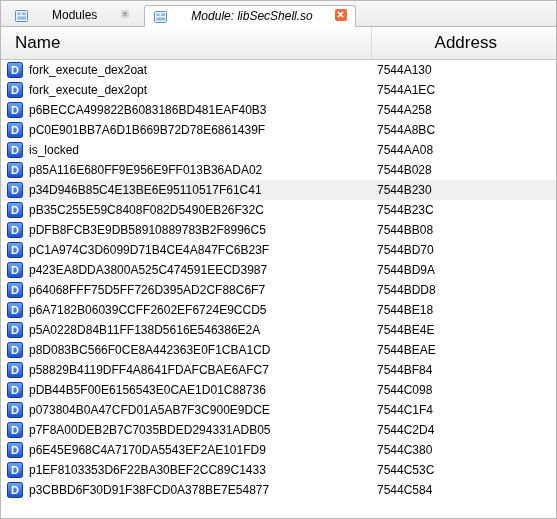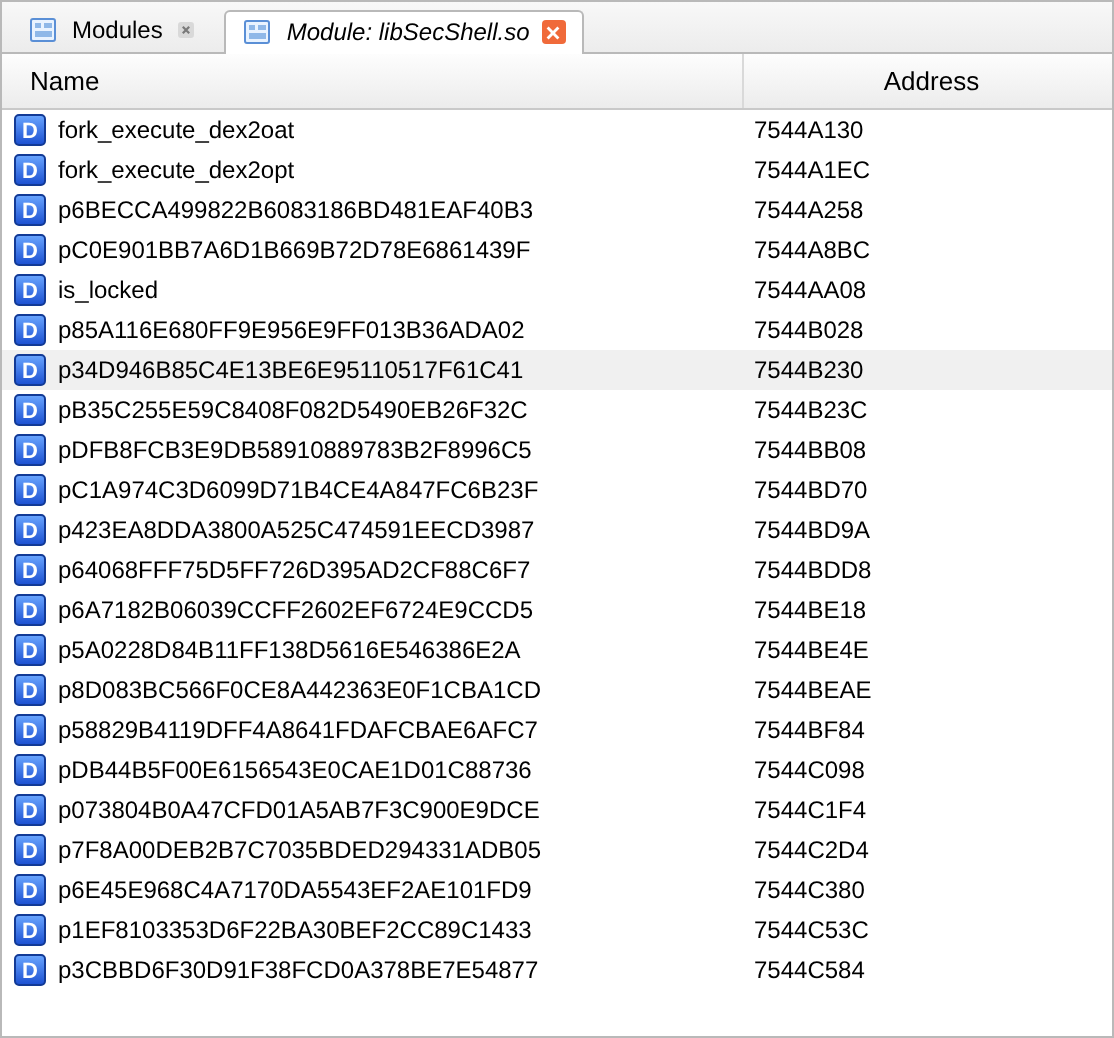--- a/index.html
+++ b/index.html
@@ -19,22 +19,21 @@
   .tabs {
     display: flex;
     align-items: center;
     height: 26px;
     padding: 2px 4px 0 4px;
     background: linear-gradient(#f8f8f8, #ececec);
     border-bottom: 1px solid #b9b9b9;
   }
   .tab {
     display: flex;
-    align-items: center;
-    gap: 6px;
+    gap: 22px;
     padding: 3px 8px;
     margin-right: 4px;
     border: 1px solid transparent;
     border-bottom: none;
     border-radius: 3px 3px 0 0;
     cursor: default;
     height: 22px;
   }
   .tab.active {
     background: #fff;
@@ -59,21 +58,21 @@
 
   
   .grid {
     width: 100%;
     border-collapse: collapse;
     table-layout: fixed;
   }
   .grid thead th {
     text-align: left;
     font-weight: normal;
-    font-size: 13px;
+    font-size: 17px;
     padding: 6px 10px 6px 14px;
     background: linear-gradient(#fdfdfd, #ececec);
     border-bottom: 1px solid #c9c9c9;
     border-right: 1px solid #d9d9d9;
   }
   .grid thead th:last-child { border-right: none; text-align: center; }
   .name-col { width: 370px; }
   .addr-col { width: auto; }
 
   .grid tbody td {

